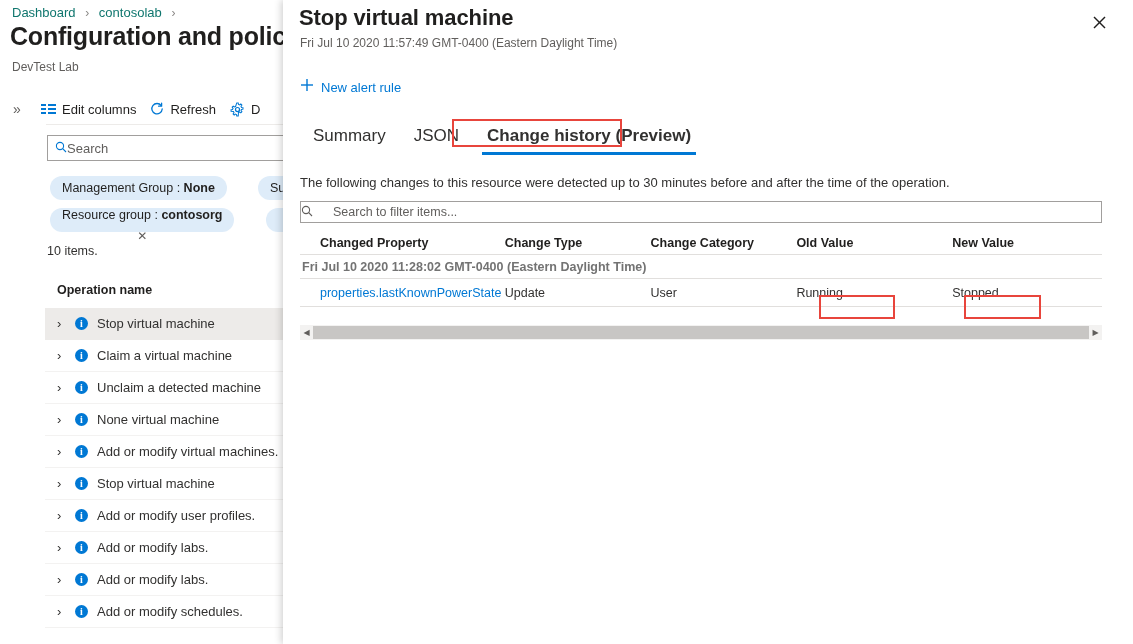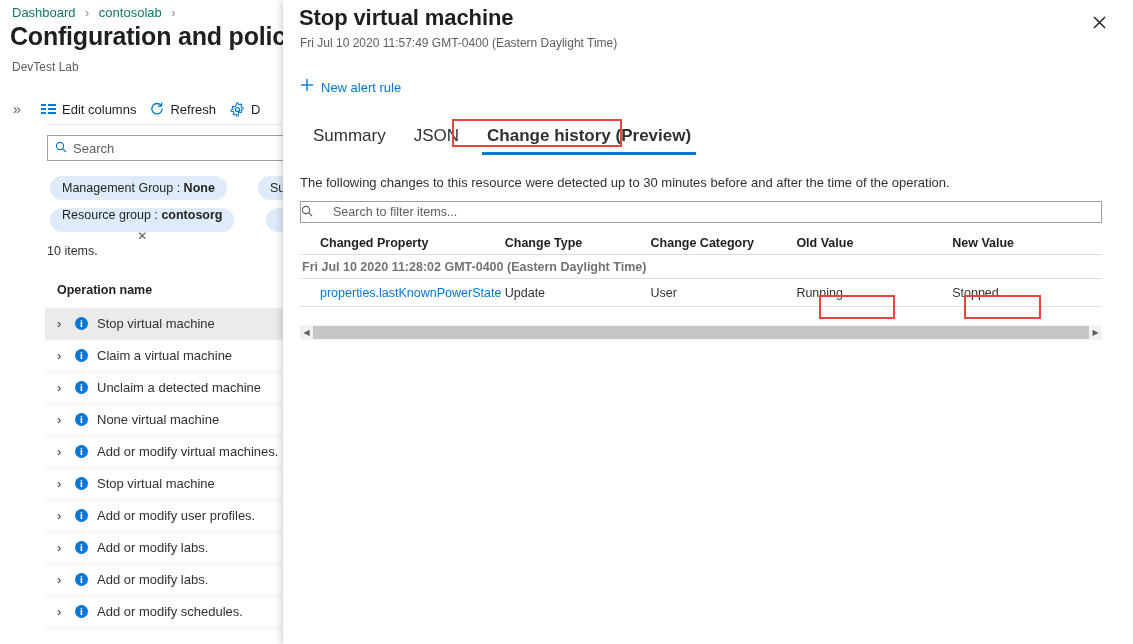--- a/index.html
+++ b/index.html
@@ -107,21 +107,20 @@
     left: 47px;
     top: 135px;
     width: 246px;
     height: 26px;
     border: 1px solid #a19f9d;
     background: #fff;
     box-sizing: border-box;
     display: flex;
     align-items: center;
     padding-left: 7px;
-    gap: 6px;
   }
   .lab-search .ph {
     color: #605e5c;
     font-size: 13px;
   }
 
   
   .pill {
     position: absolute;
     height: 24px;

